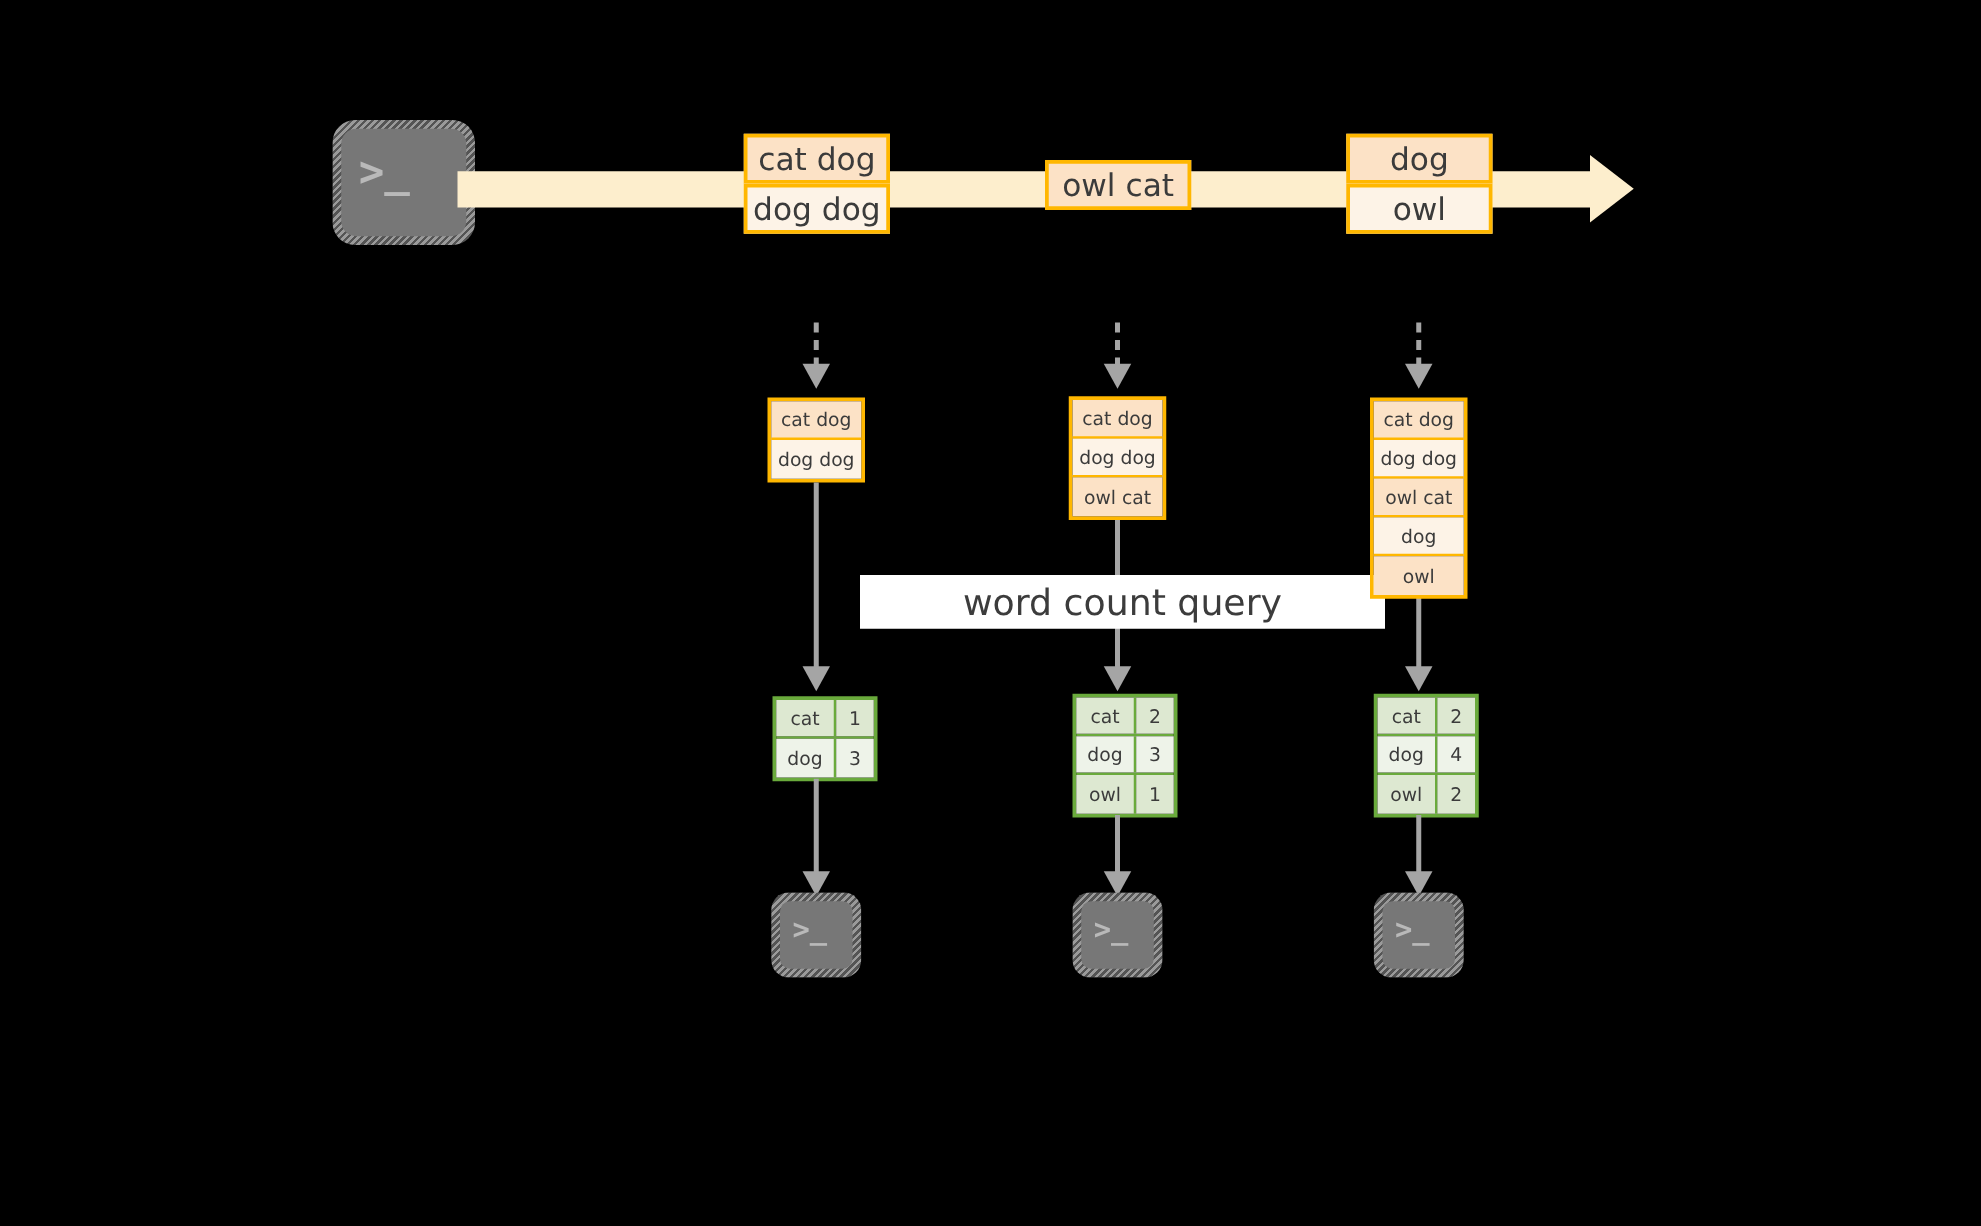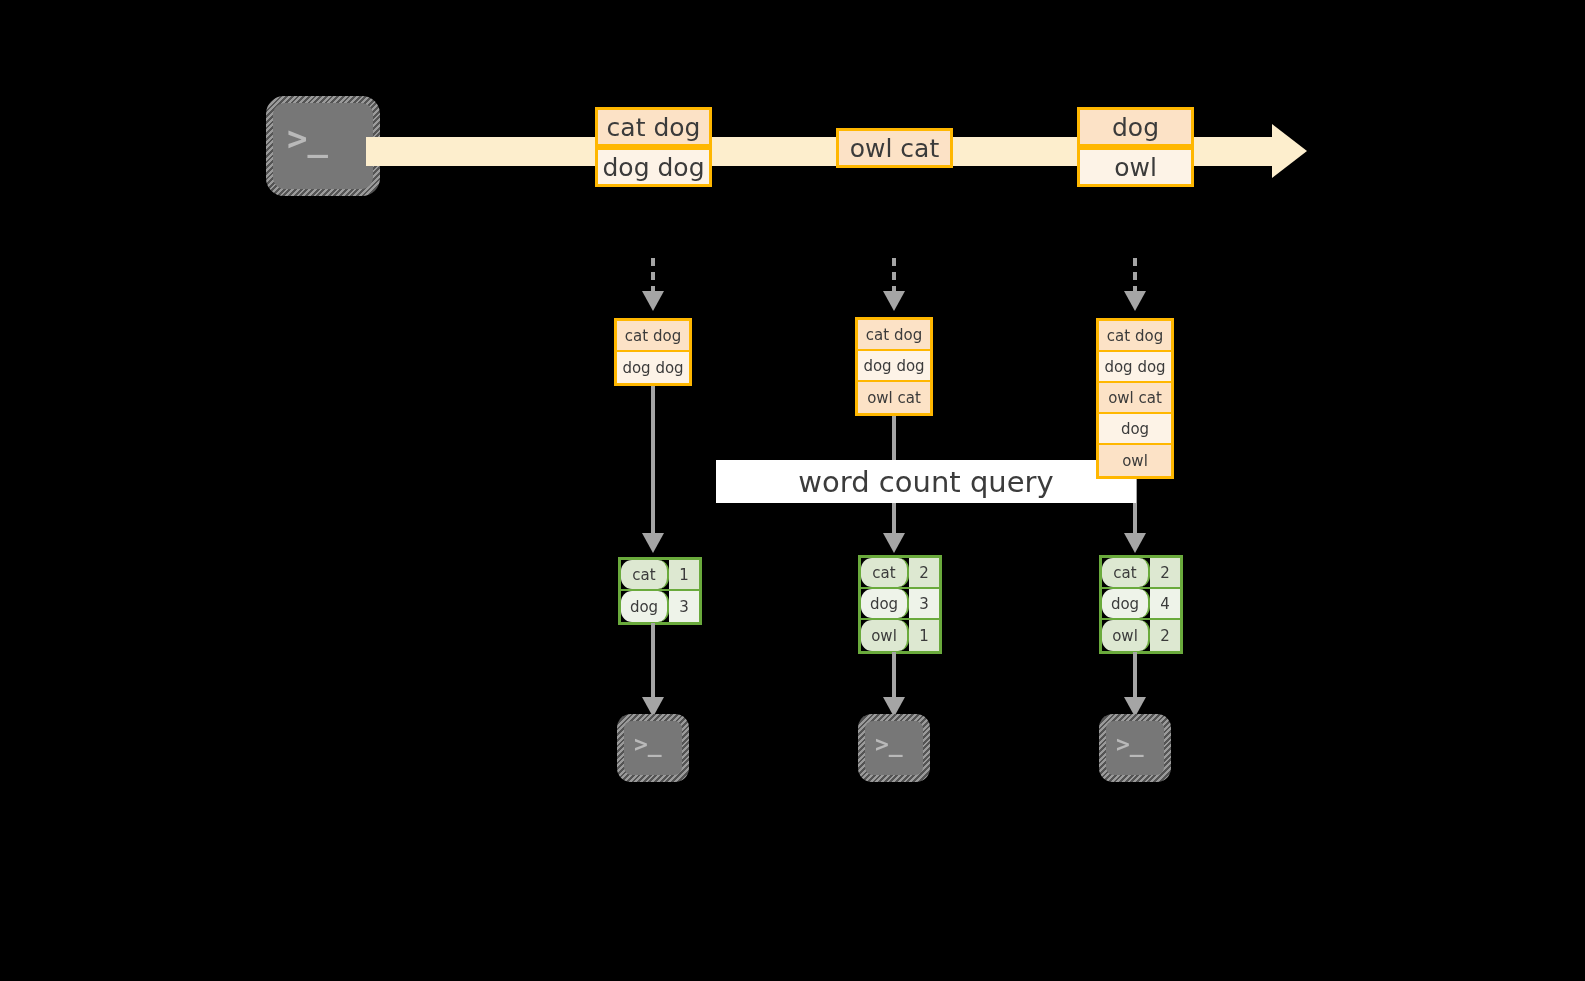--- a/index.html
+++ b/index.html
@@ -112,21 +112,21 @@
     display: flex;
     align-items: center;
     justify-content: center;
     font-size: 15px;
     color: #3b3b3b;
     background: #dde8d1;
     border-right: 2px solid #6aaa3c;
   }
   .rtable .tc:last-child { border-right: none; }
   .rtable .trow.light .tc { background: #eef3e9; }
-  .rtable .tc.key { width: 48px; border-radius: 11px; }
+  .rtable .tc.key { width: 48px; }
   .rtable .tc.val { width: 30px; }
 
   
   .vline {
     position: absolute;
     width: 4px;
     background: #a5a5a5;
   }
   .vline.dashed {
     background: none;
@@ -238,21 +238,21 @@
     <div class="inner"></div>
     <span class="prompt">&gt;_</span>
   </div>
 
   <div class="vline dashed" style="left:1133px; top:258px; height:36px;"></div>
   <div class="ahead" style="left:1124px; top:291px;"></div>
 
   <div class="vline" style="left:1133px; top:478px; height:58px;"></div>
   <div class="ahead" style="left:1124px; top:533px;"></div>
 
-  <div class="qlabel" style="left:688px; top:460px; width:420px; height:43px;margin-left:28px;">word count query</div>
+  <div class="qlabel" style="left:688px; top:460px; width:420px; height:43px;">word count query</div>
 
   <div class="stack" style="left:1096px; top:318px; width:78px;">
     <div class="row">cat dog</div>
     <div class="row light">dog dog</div>
     <div class="row">owl cat</div>
     <div class="row light">dog</div>
     <div class="row">owl</div>
   </div>
 
   <div class="rtable" style="left:1099px; top:555px;">

